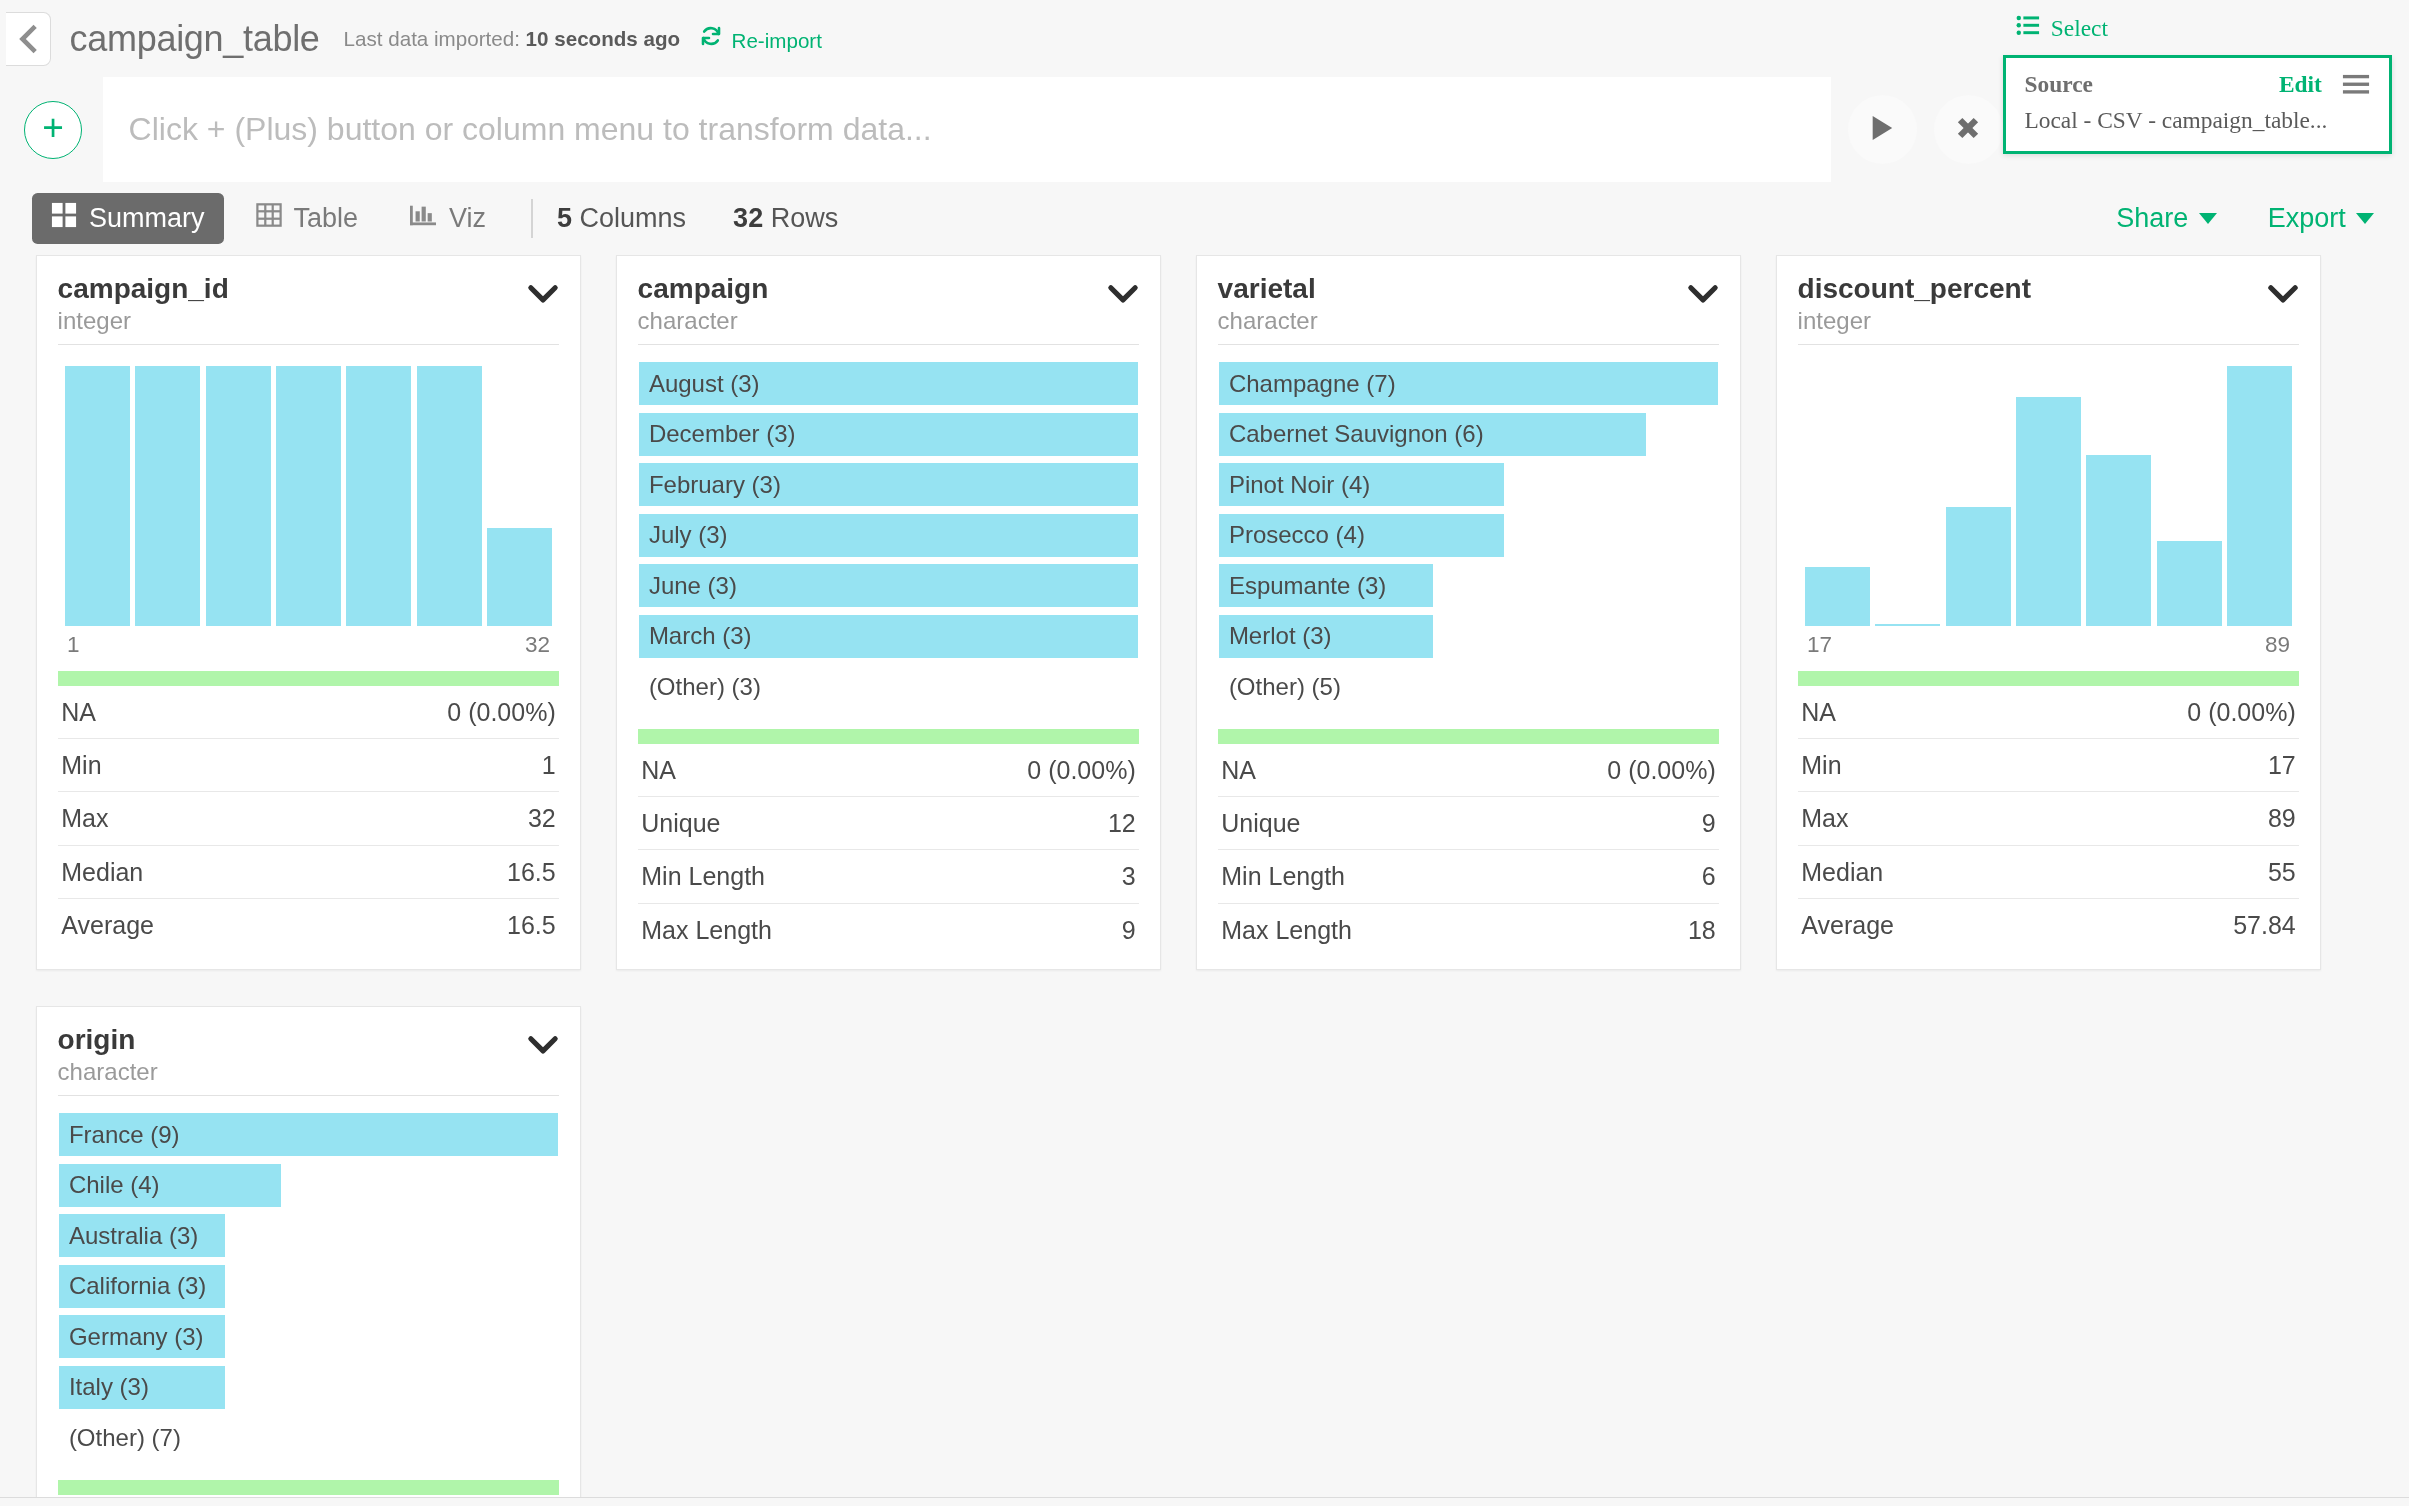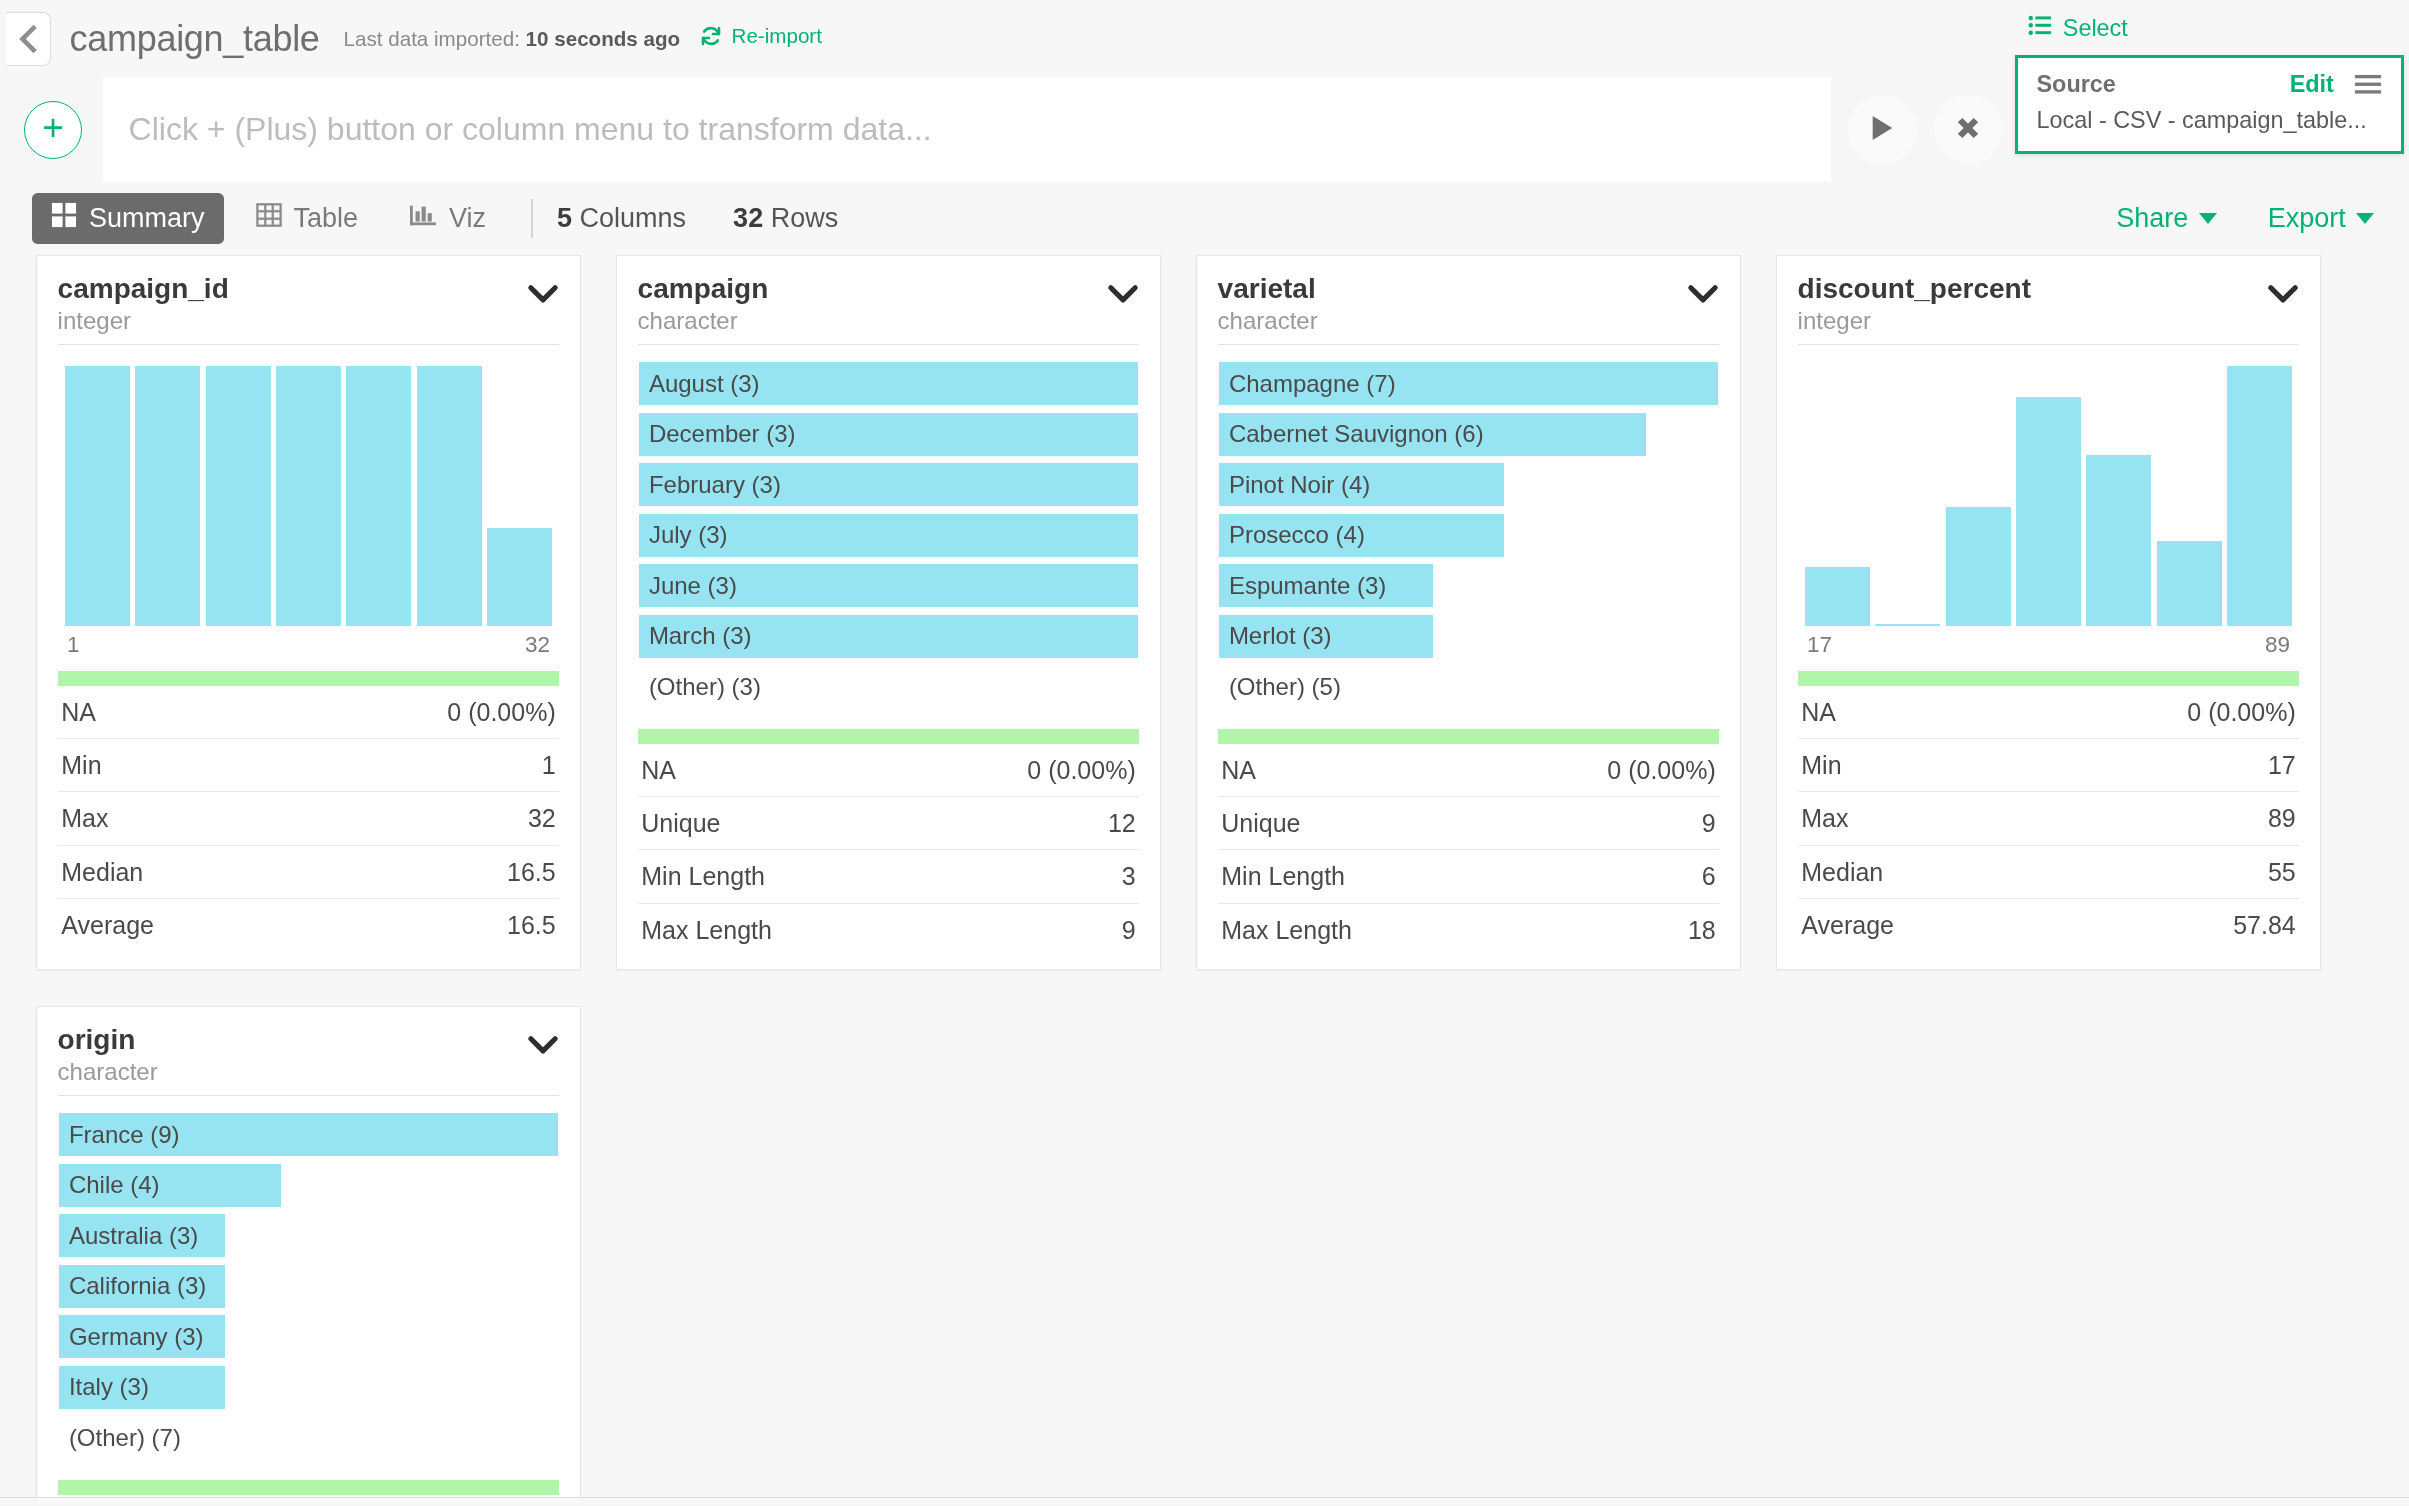--- a/index.html
+++ b/index.html
@@ -40,31 +40,32 @@
   }
   .imported-info {
     margin-left: 24px;
     font-size: 20.6px;
     color: #8a8a8a;
     white-space: nowrap;
   }
   .imported-info b { color: #5a5a5a; font-weight: 700; }
   .reimport {
     margin-left: 19px;
-    display: flex; align-items: flex-start; gap: 8.4px;
+    display: flex; align-items: flex-end; gap: 8.4px;
     color: #00b373;
     font-size: 20.6px;
     cursor: pointer;
     white-space: nowrap;
   }
   .topbar-right {
     position: absolute;
-    right: 0; top: 0;
+    right: 12px; top: 0;
     width: 403px;
     padding-top: 15px;
+    font-family: Liberation Serif, serif;
   }
   .select-row {
     display: flex; align-items: center; gap: 11.2px;
     color: #00b373;
     font-size: 23.4px;
     padding-left: 20.6px;
     cursor: pointer;
   }
   .source-box {
     margin-top: 13px;

